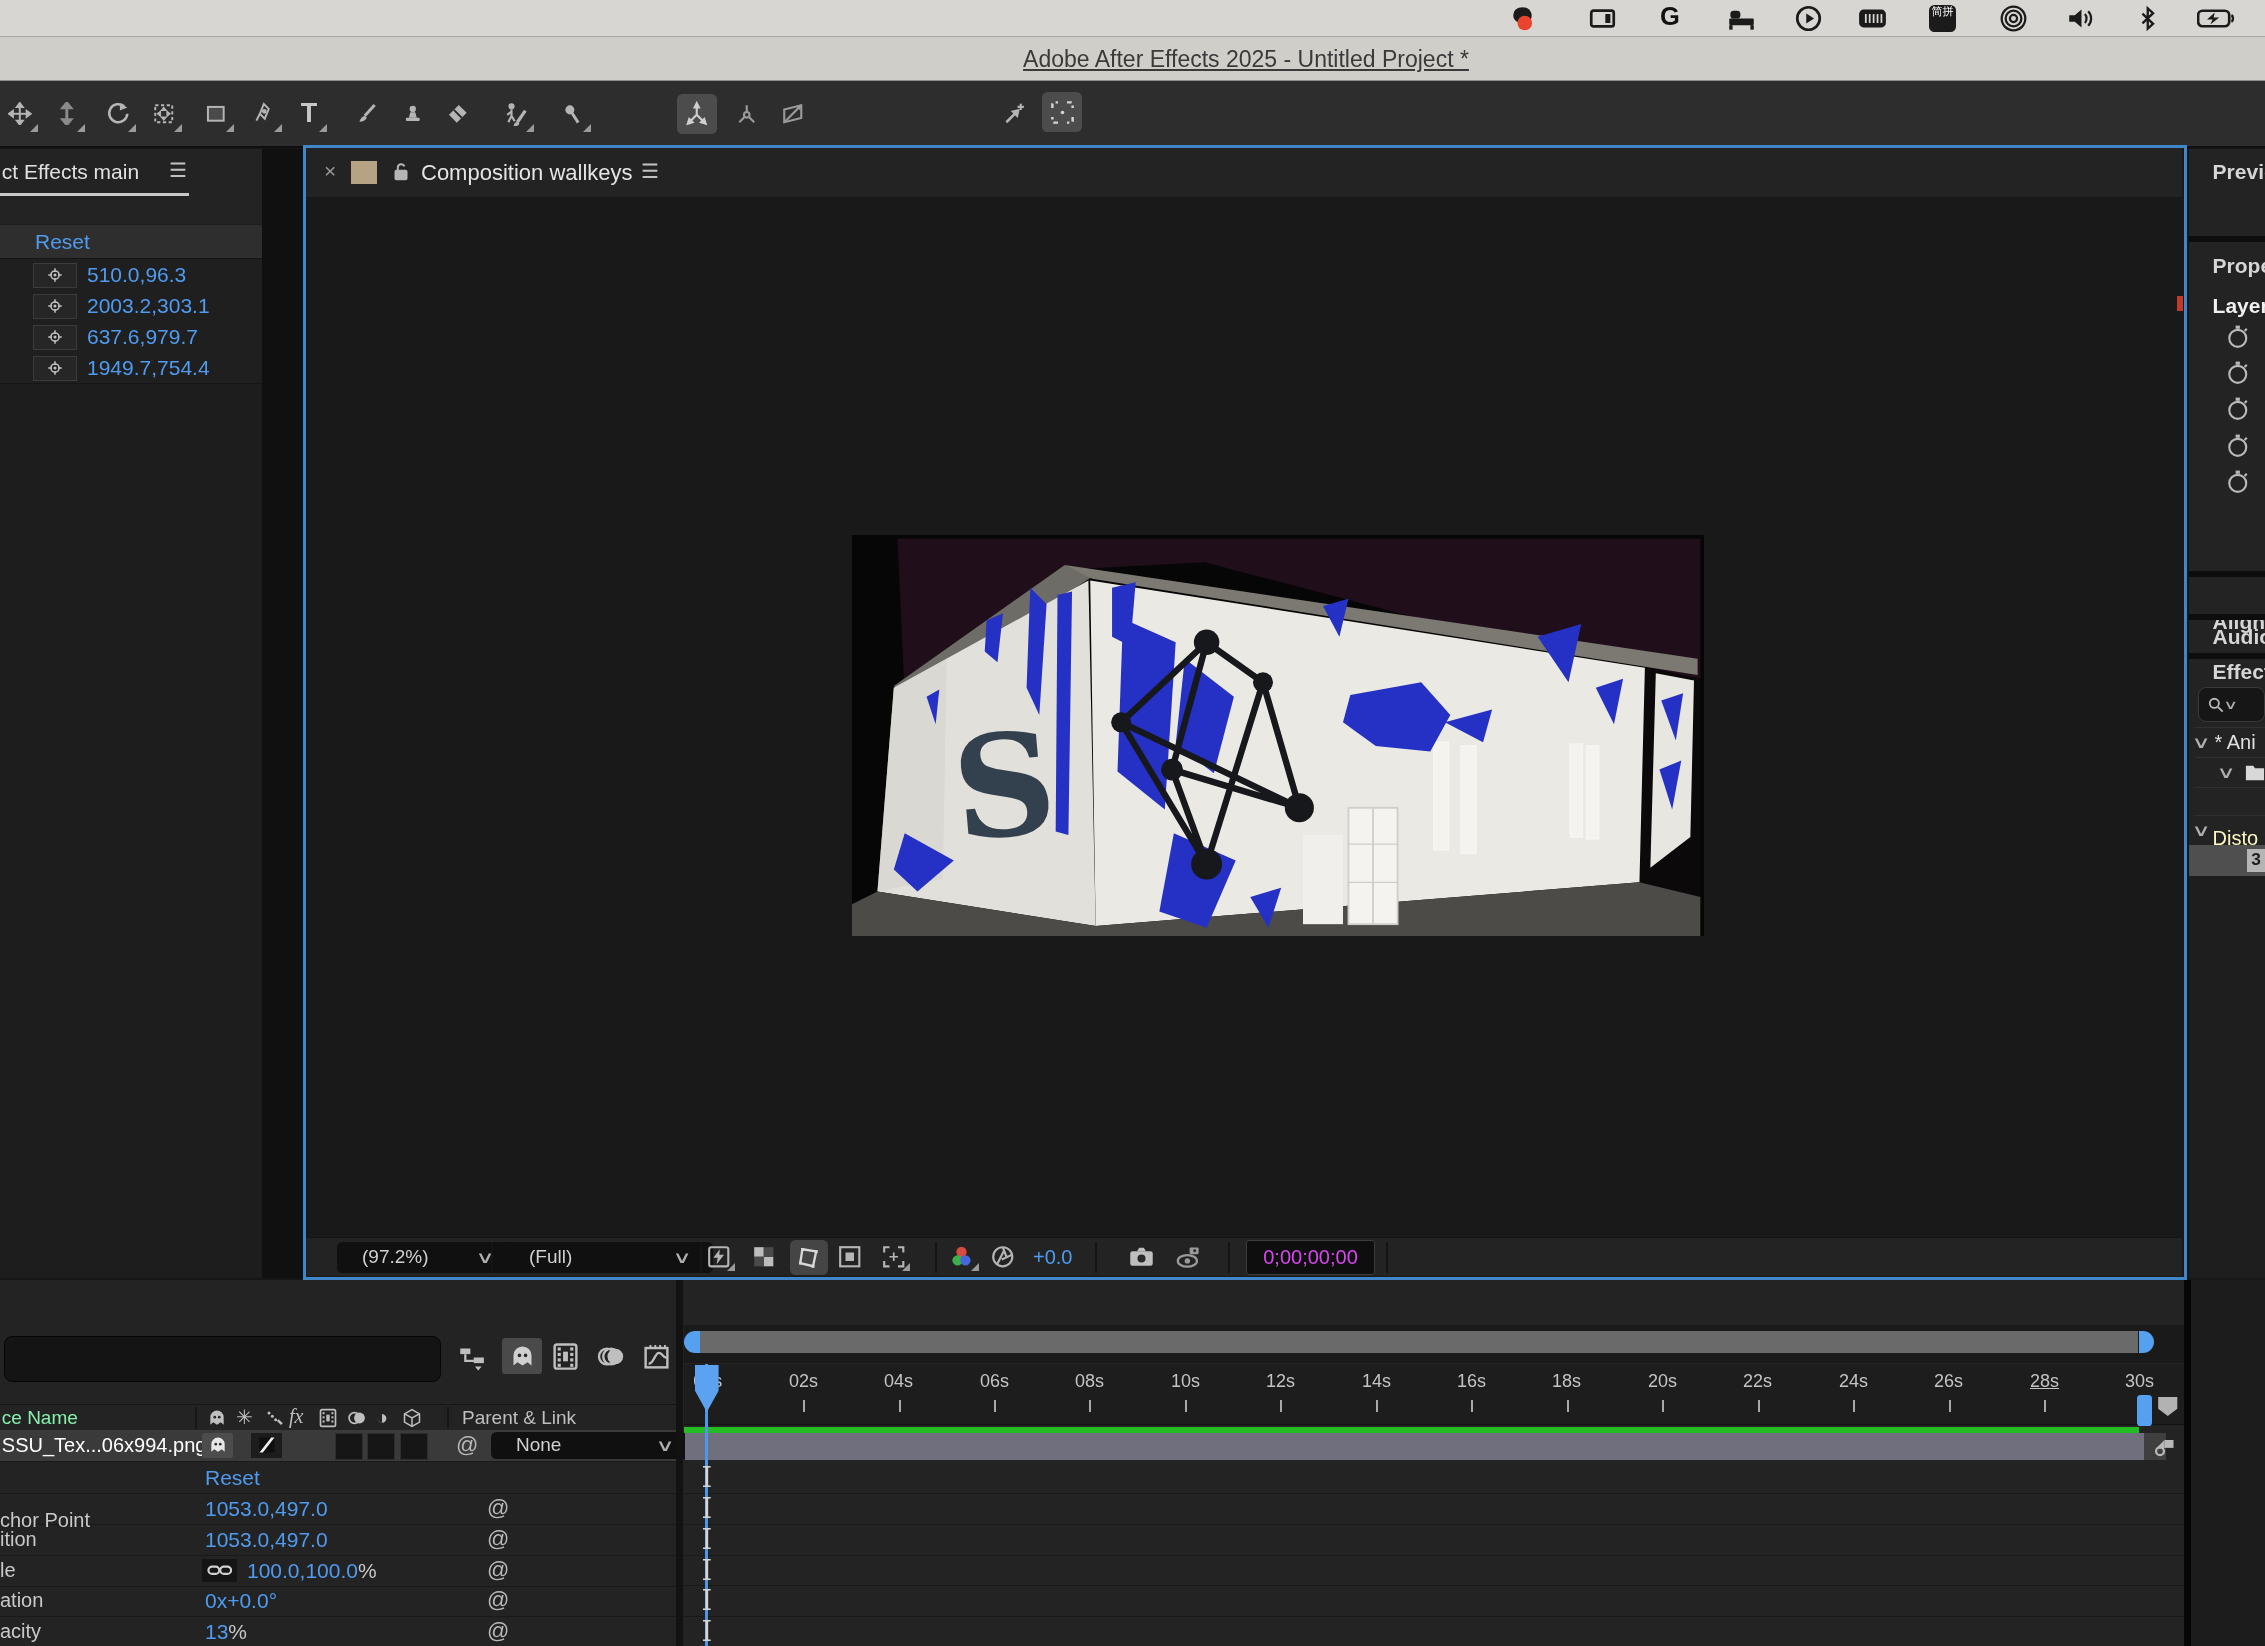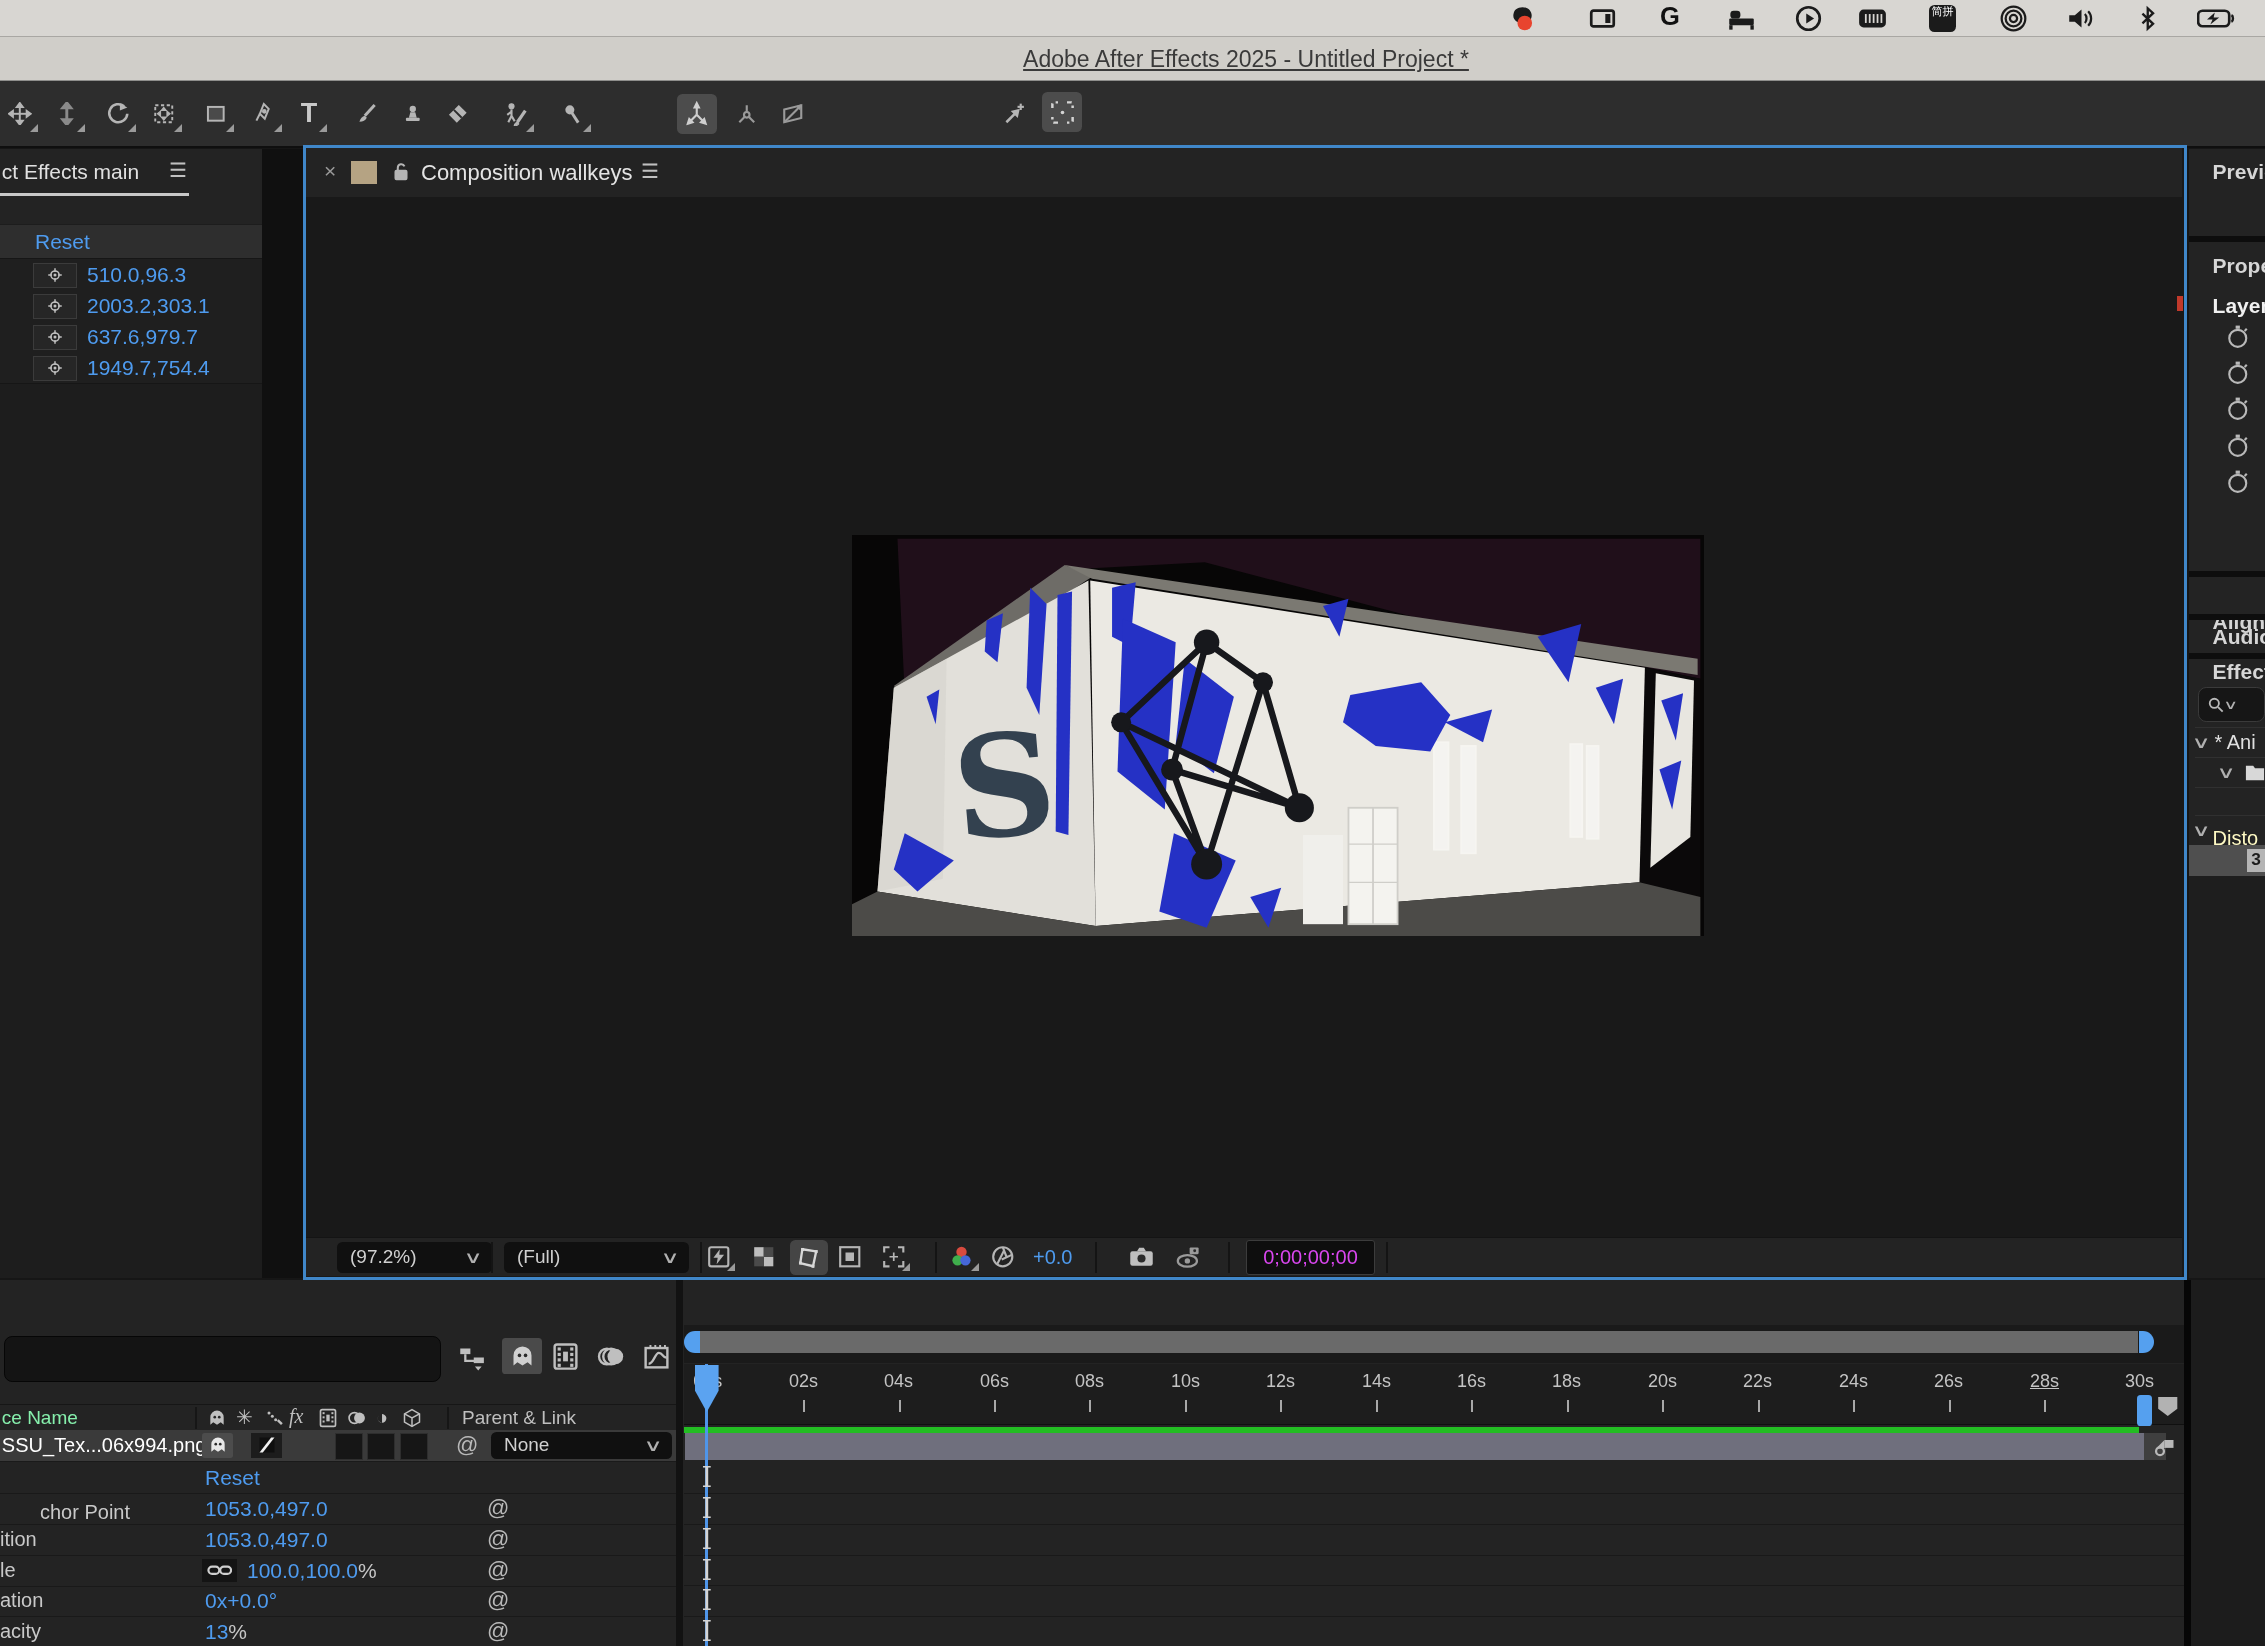--- a/index.html
+++ b/index.html
@@ -10,21 +10,21 @@
   .blue{color:#4e9bef;}
   .suffix{color:#c6c6c6;}
   .hdr{color:#d6d6d6;font-size:21px;font-weight:bold;white-space:nowrap;}
   .vsep{position:absolute;width:1.8px;background:#161616;}
   .hline{position:absolute;height:0.9px;background:#191919;left:0;}
   .icon svg{display:block;}
   .toolicon{position:absolute;width:40px;height:40px;display:flex;align-items:center;justify-content:center;}
   .toolicon.sel{background:#4c4c4c;border-radius:5.5px;}
   .flyout:after{content:"";position:absolute;right:1.8px;bottom:1.8px;border-left:8.2px solid transparent;border-bottom:8.2px solid #9a9a9a;}
   .chip{background:#3e3e3e;border-radius:7.3px;color:#dedede;font-size:21px;display:flex;align-items:center;justify-content:center;}
-  .ddl{background:#101010;border-radius:5.5px;color:#d0d0d0;font-size:19px;display:flex;align-items:center;padding:0 13px;justify-content:space-between;}
+  .ddl{background:#101010;border-radius:5.5px;color:#d0d0d0;font-size:19px;display:flex;align-items:center;padding:0 25px;justify-content:space-between;}
   .chev{color:#b0b0b0;font-size:16.4px;transform:scaleX(1.6);}
   .ruler-label{position:absolute;width:73px;text-align:center;color:#c4c4c4;font-size:18px;}
   .tick{position:absolute;width:1.8px;height:11.8px;background:#a8a8a8;}
   .beam{position:absolute;width:23.6px;text-align:center;color:#d4d4d4;font-size:27px;font-family:"DejaVu Serif",serif;}
   .pick{color:#b8b8b8;font-size:22px;}
   .ecrow{position:absolute;left:0;width:262px;height:31px;background:#1f1f1f;border-bottom:0.9px solid #161616;}
   .menu-ic{position:absolute;top:4.5px;}
 </style>
 </head>
 <body>
@@ -655,21 +655,21 @@
       <span class="ddl" style="position:absolute;left:491px;top:1.8px;width:155px;height:27px;">
         <span>None</span>
           <span class="chev">∨</span>
       </span>
     </div>
 
     <div class="abs" style="left:0;top:182px;width:682px;height:31px;border-bottom:0.9px solid #191919;">
       <span class="blue" style="position:absolute;left:205px;top:3.6px;font-size:21px;">Reset</span>
     </div>
     <div class="abs" style="left:0;top:213px;width:682px;height:31px;border-bottom:0.9px solid #191919;">
-      <span class="txt" style="position:absolute;left:0;top:8px;padding-left:40px;">chor Point</span>
+      <span class="txt" style="position:absolute;left:0;top:16px;">chor Point</span>
       <span class="blue" style="position:absolute;left:205px;top:3.6px;font-size:21px;"><span>1053.0,497.0</span><span class="suffix"></span></span>
       <span class="pick" style="position:absolute;left:487px;top:1.8px;">@</span>
     </div>
     <div class="abs" style="left:0;top:244px;width:682px;height:31px;border-bottom:0.9px solid #191919;">
       <span class="txt" style="position:absolute;left:0;top:3.6px;">ition</span>
       <span class="blue" style="position:absolute;left:205px;top:3.6px;font-size:21px;"><span>1053.0,497.0</span><span class="suffix"></span></span>
       <span class="pick" style="position:absolute;left:487px;top:1.8px;">@</span>
     </div>
     <div class="abs" style="left:0;top:275px;width:682px;height:31px;border-bottom:0.9px solid #191919;">
       <span class="txt" style="position:absolute;left:0;top:3.6px;">le</span>

